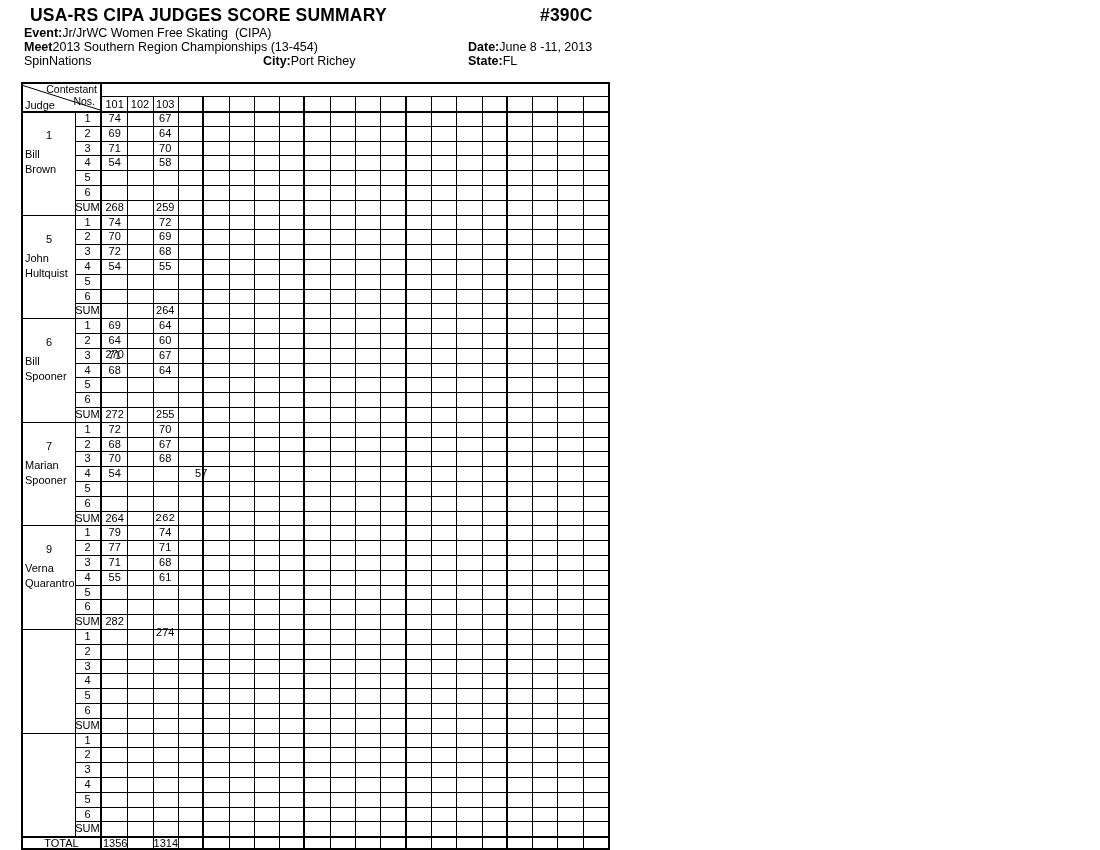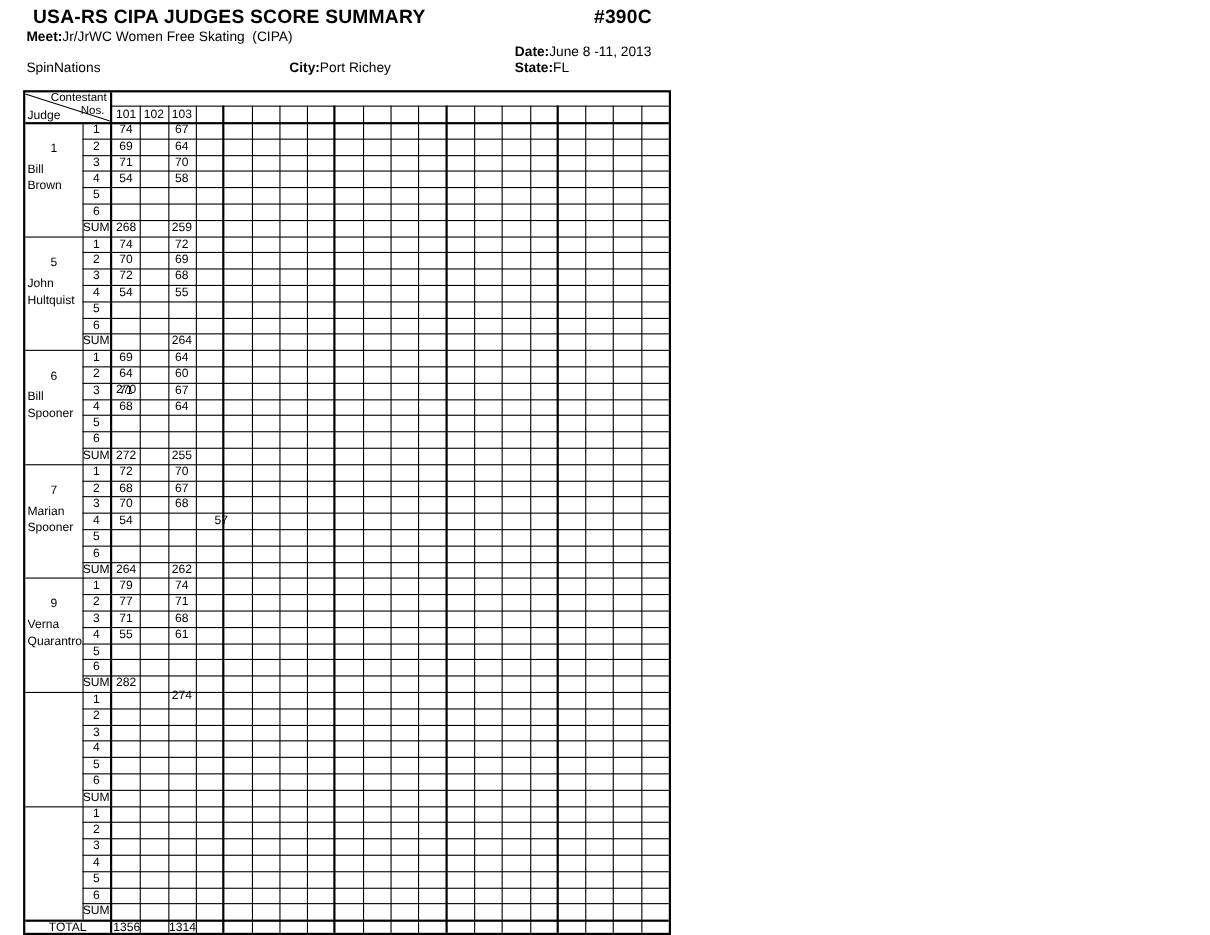--- a/index.html
+++ b/index.html
@@ -25,22 +25,23 @@
   .c-judge{position:absolute;left:2px;bottom:0px;font-size:11px;}
 </style>
 </head>
 <body>
 
 <div class="page">
 
   <div class="abs title" style="left:30px;top:5px;">USA-RS CIPA JUDGES SCORE SUMMARY</div>
   <div class="abs title" style="left:540px;top:5px;">#390C</div>
 
-  <div class="abs meta" style="left:24px;top:26px;"><b>Meet:</b><span>Jr/JrWC Women Free Skating  (CIPA)</span></div>
-
+  <div class="abs meta" style="left:24px;top:26px;"><b>Event:</b><span>Jr/JrWC Women Free Skating  (CIPA)</span></div>
+
+  <div class="abs meta" style="left:24px;top:40px;"><b>Meet</b><span>2013 Southern Region Championships (13-454)</span></div>
   <div class="abs meta" style="left:468px;top:40px;"><b>Date:</b><span>June 8 -11, 2013</span></div>
 
   <div class="abs meta" style="left:24px;top:54px;"><span>SpinNations</span></div>
   <div class="abs meta" style="left:263px;top:54px;"><b>City:</b><span>Port Richey</span></div>
   <div class="abs meta" style="left:468px;top:54px;"><b>State:</b><span>FL</span></div>
 
   <div class="tbl">
     <div id="grid">
       <div class="corner">
         <svg width="77" height="27" viewBox="0 0 77 27">
@@ -198,21 +199,21 @@
         <div class="cell" style="left: 52px; top: 367.4px; width: 25px; height: 14.8px;">3</div>
         <div class="cell" style="left: 79px; top: 367.4px; width: 25.3px; height: 14.8px;">70</div>
         <div class="cell" style="left: 129.6px; top: 367.4px; width: 25.3px; height: 14.8px;">68</div>
         <div class="cell" style="left: 52px; top: 382.2px; width: 25px; height: 14.8px;">4</div>
         <div class="cell" style="left: 79px; top: 382.2px; width: 25.3px; height: 14.8px;">54</div>
         <div class="cell" style="left: 129.6px; top: 382.2px; width: 25.3px; height: 14.8px; margin-left: 36px;">57</div>
         <div class="cell" style="left: 52px; top: 397px; width: 25px; height: 14.8px;">5</div>
         <div class="cell" style="left: 52px; top: 411.8px; width: 25px; height: 14.8px;">6</div>
         <div class="cell" style="left: 52px; top: 426.6px; width: 25px; height: 14.8px;">SUM</div>
         <div class="cell" style="left: 79px; top: 426.6px; width: 25.3px; height: 14.8px;">264</div>
-        <div class="cell" style="left: 129.6px; top: 426.6px; width: 25.3px; height: 14.8px;">262</div>
+        <div class="cell" style="left: 129.6px; top: 426.6px; width: 25.3px; height: 14.8px; font-family: Liberation Mono, monospace;">262</div>
         <div class="cell" style="left: 0px; top: 458.4px; width: 52px; height: 14px;">9</div>
         <div class="cell left" style="left: 2px; top: 477.4px; width: 49px; height: 14px;">Verna</div>
         <div class="cell left" style="left: 2px; top: 492.4px; width: 49px; height: 14px;">Quarantro</div>
         <div class="cell" style="left: 52px; top: 441.4px; width: 25px; height: 14.8px;">1</div>
         <div class="cell" style="left: 79px; top: 441.4px; width: 25.3px; height: 14.8px;">79</div>
         <div class="cell" style="left: 129.6px; top: 441.4px; width: 25.3px; height: 14.8px;">74</div>
         <div class="cell" style="left: 52px; top: 456.2px; width: 25px; height: 14.8px;">2</div>
         <div class="cell" style="left: 79px; top: 456.2px; width: 25.3px; height: 14.8px;">77</div>
         <div class="cell" style="left: 129.6px; top: 456.2px; width: 25.3px; height: 14.8px;">71</div>
         <div class="cell" style="left: 52px; top: 471px; width: 25px; height: 14.8px;">3</div>

